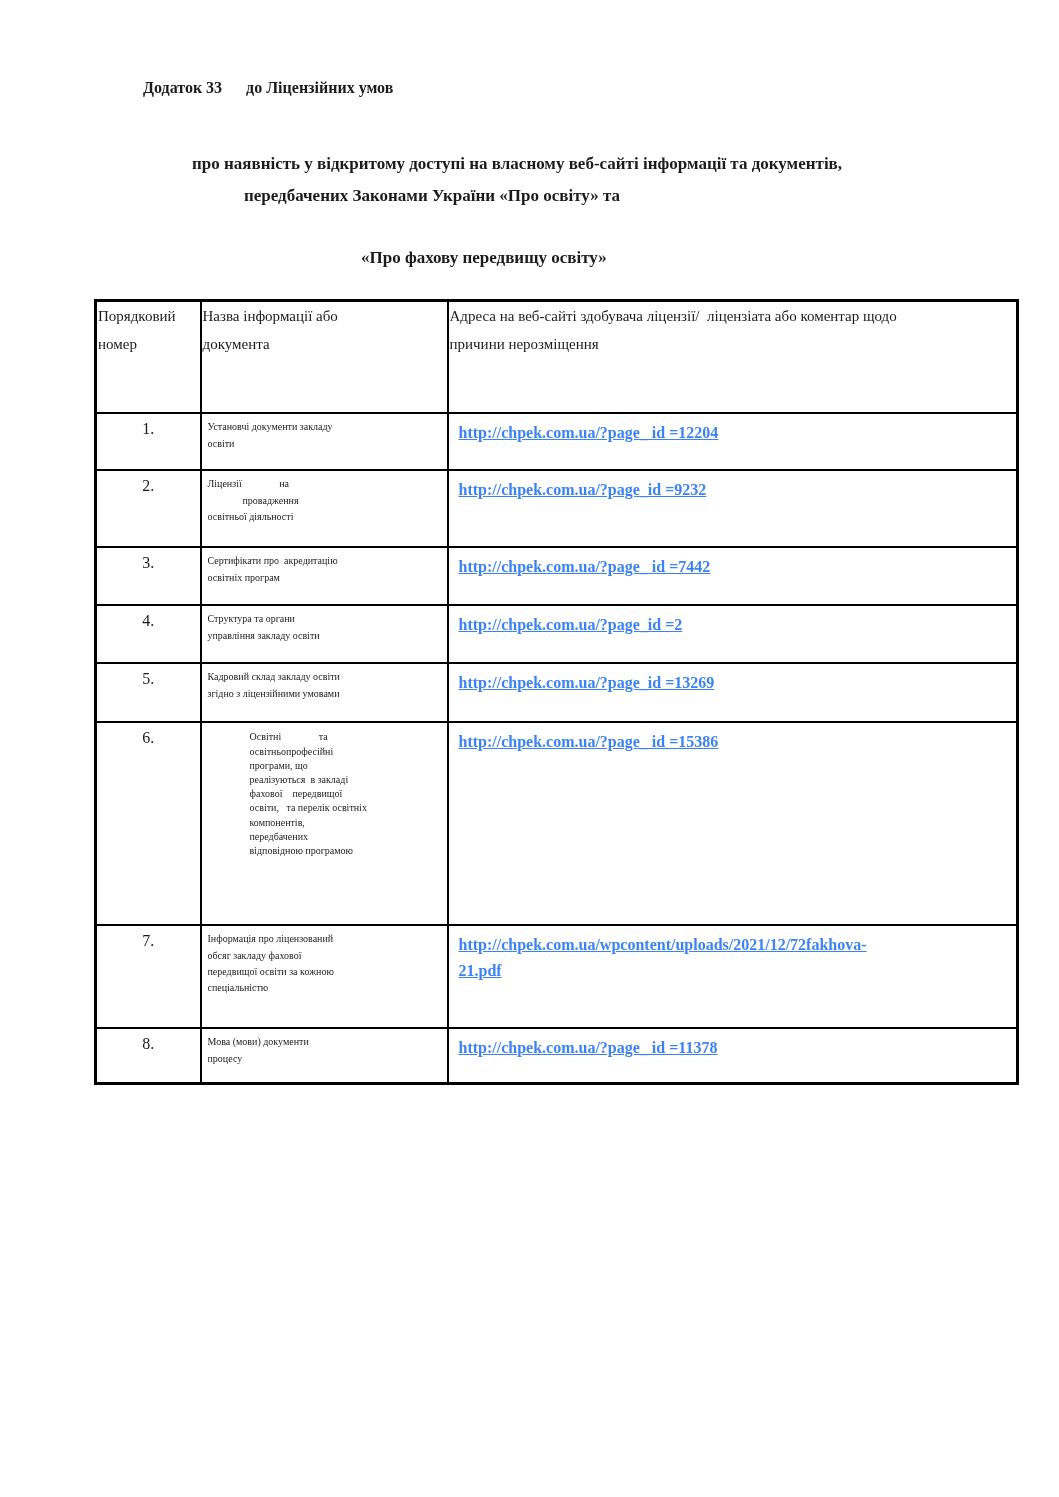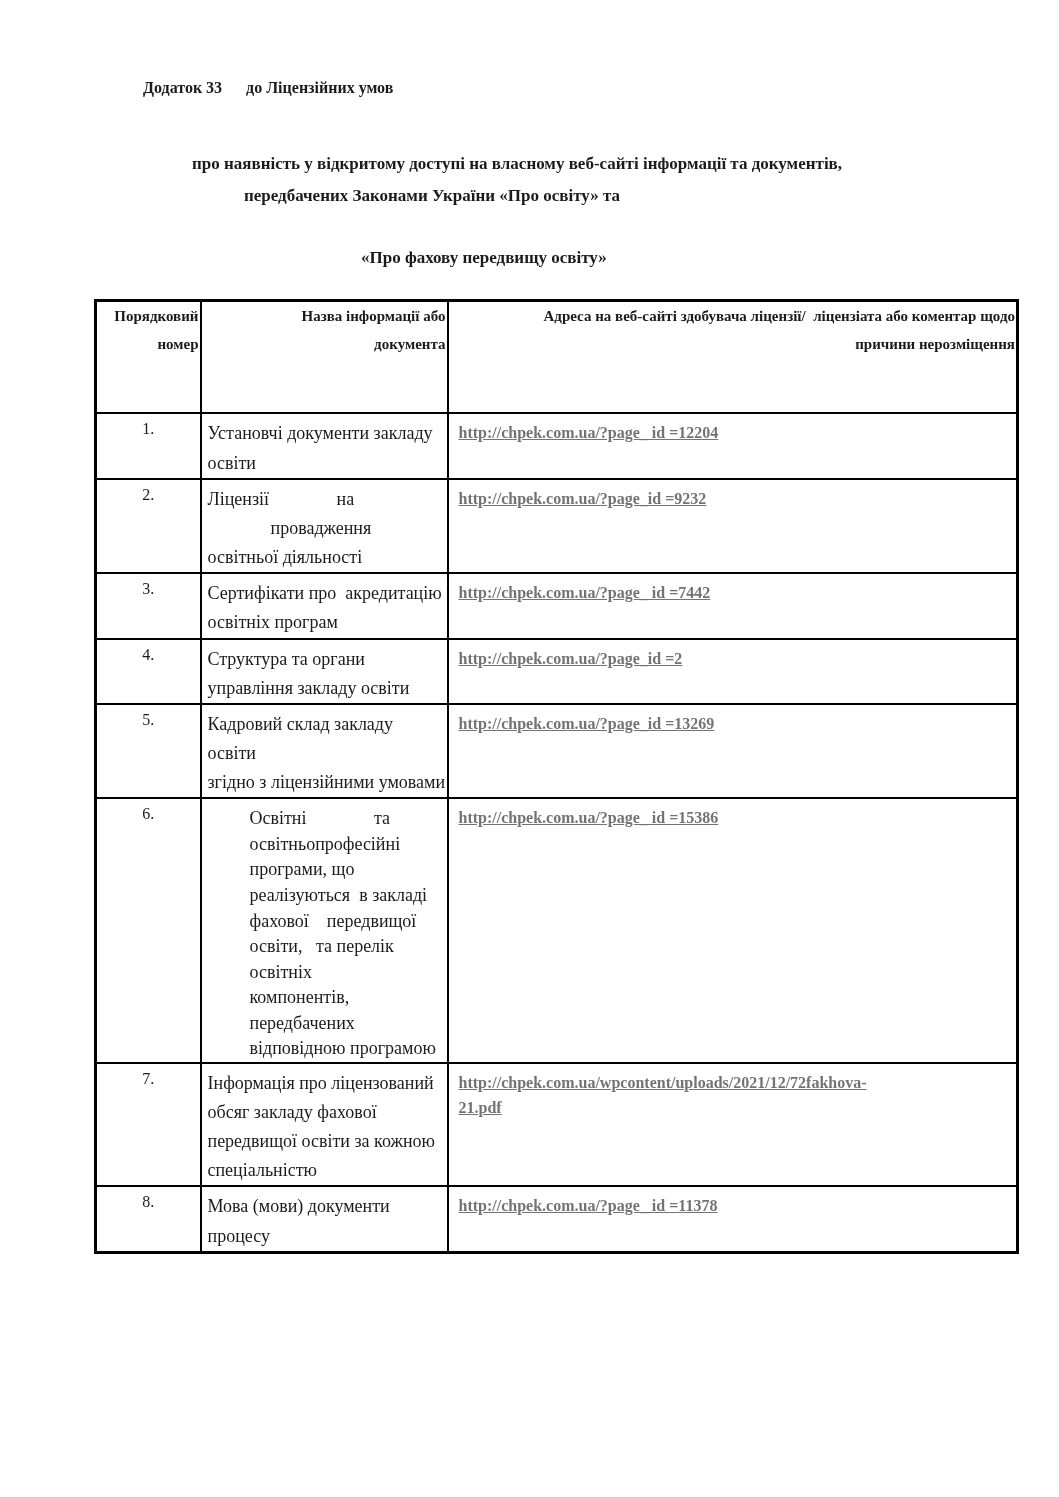--- a/index.html
+++ b/index.html
@@ -65,52 +65,52 @@
   .doc-table col.c1 { width: 105px; }
   .doc-table col.c2 { width: 247px; }
   .doc-table col.c3 { width: 570px; }
   .doc-table th, .doc-table td {
     border: 2px solid #000;
     vertical-align: top;
     overflow: hidden;
   }
   .doc-table th {
     font-size: 15px;
-    font-weight: bold;
-    text-align: right;
+    font-weight: normal;
+    text-align: left;
     line-height: 1.85;
     white-space: pre-wrap;
   }
   tr.hrow  { height: 113px; }
   tr.r1 { height: 57px; }
   tr.r2 { height: 77px; }
   tr.r3 { height: 58px; }
   tr.r4 { height: 58px; }
   tr.r5 { height: 59px; }
   tr.r6 { height: 203px; }
   tr.r7 { height: 103px; }
   tr.r8 { height: 55px; }
   td.num {
     text-align: center;
     font-size: 16px;
     padding-top: 5px;
     line-height: 1.3;
   }
   td.name {
-    font-size: 18px;
+    font-size: 10px;
     padding: 5px 1px 0 6px;
     line-height: 1.62;
     white-space: pre-wrap;
   }
   td.name.tight { line-height: 1.42; padding-top: 7px; padding-left: 48px; }
   td.linkcell {
     padding: 6px 4px 0 10px;
   }
   td.linkcell a {
-    color: #737373;
+    color: #3b82f6;
     font-size: 16px;
     font-weight: bold;
     text-decoration: underline;
     line-height: 1.6;
     white-space: pre-wrap;
     word-break: break-word;
   }
 </style>
 </head>
 <body>

